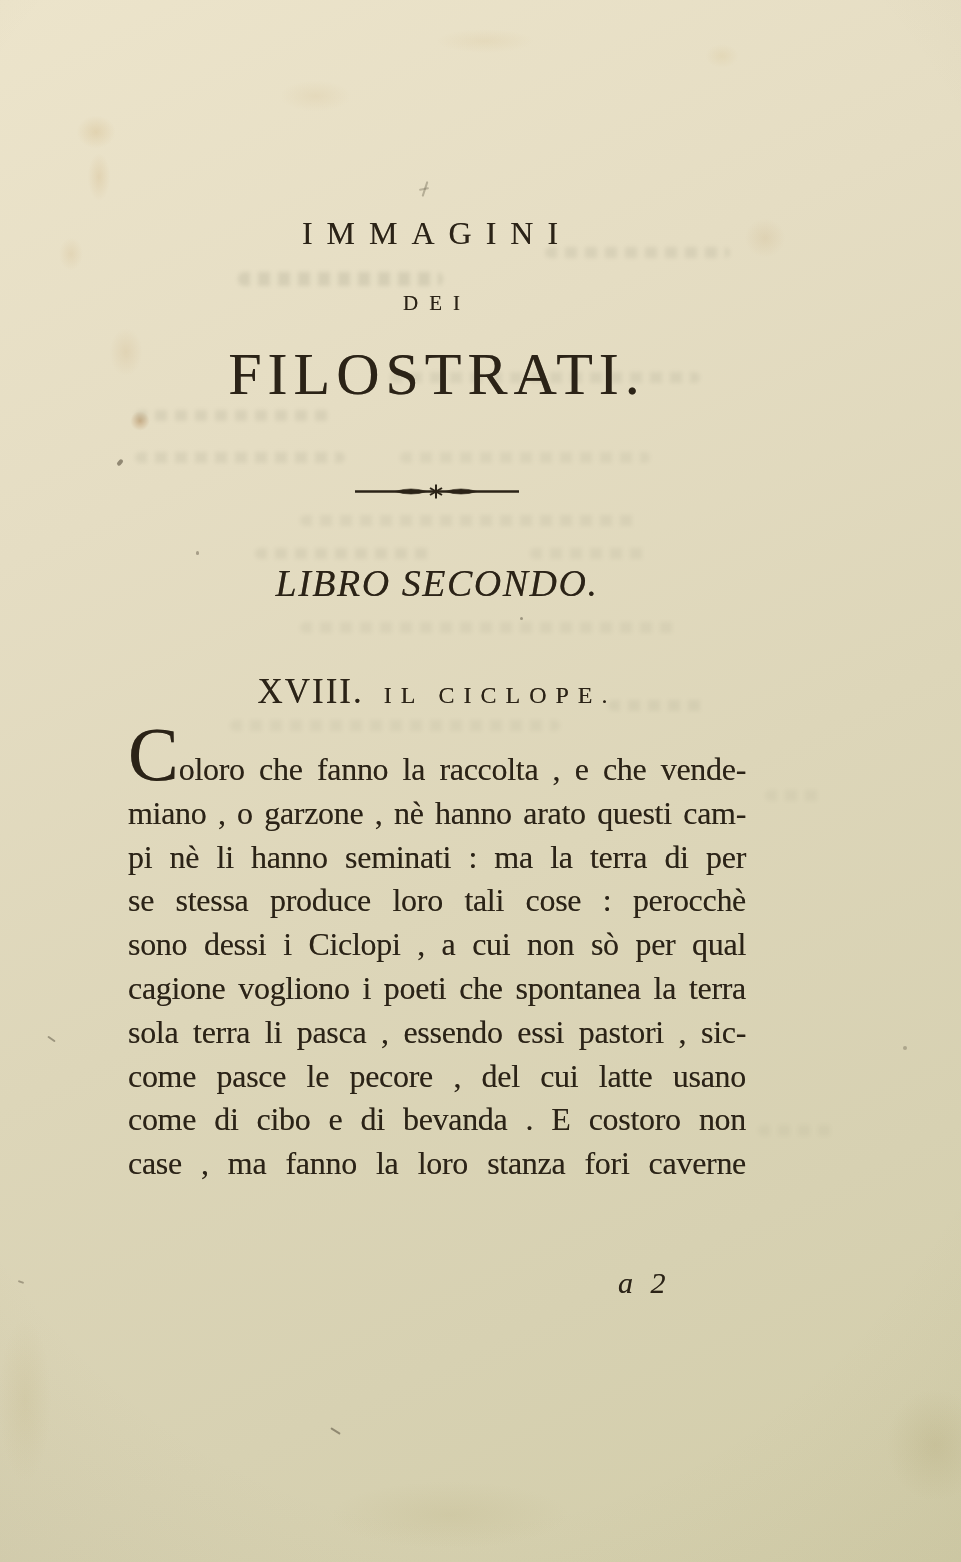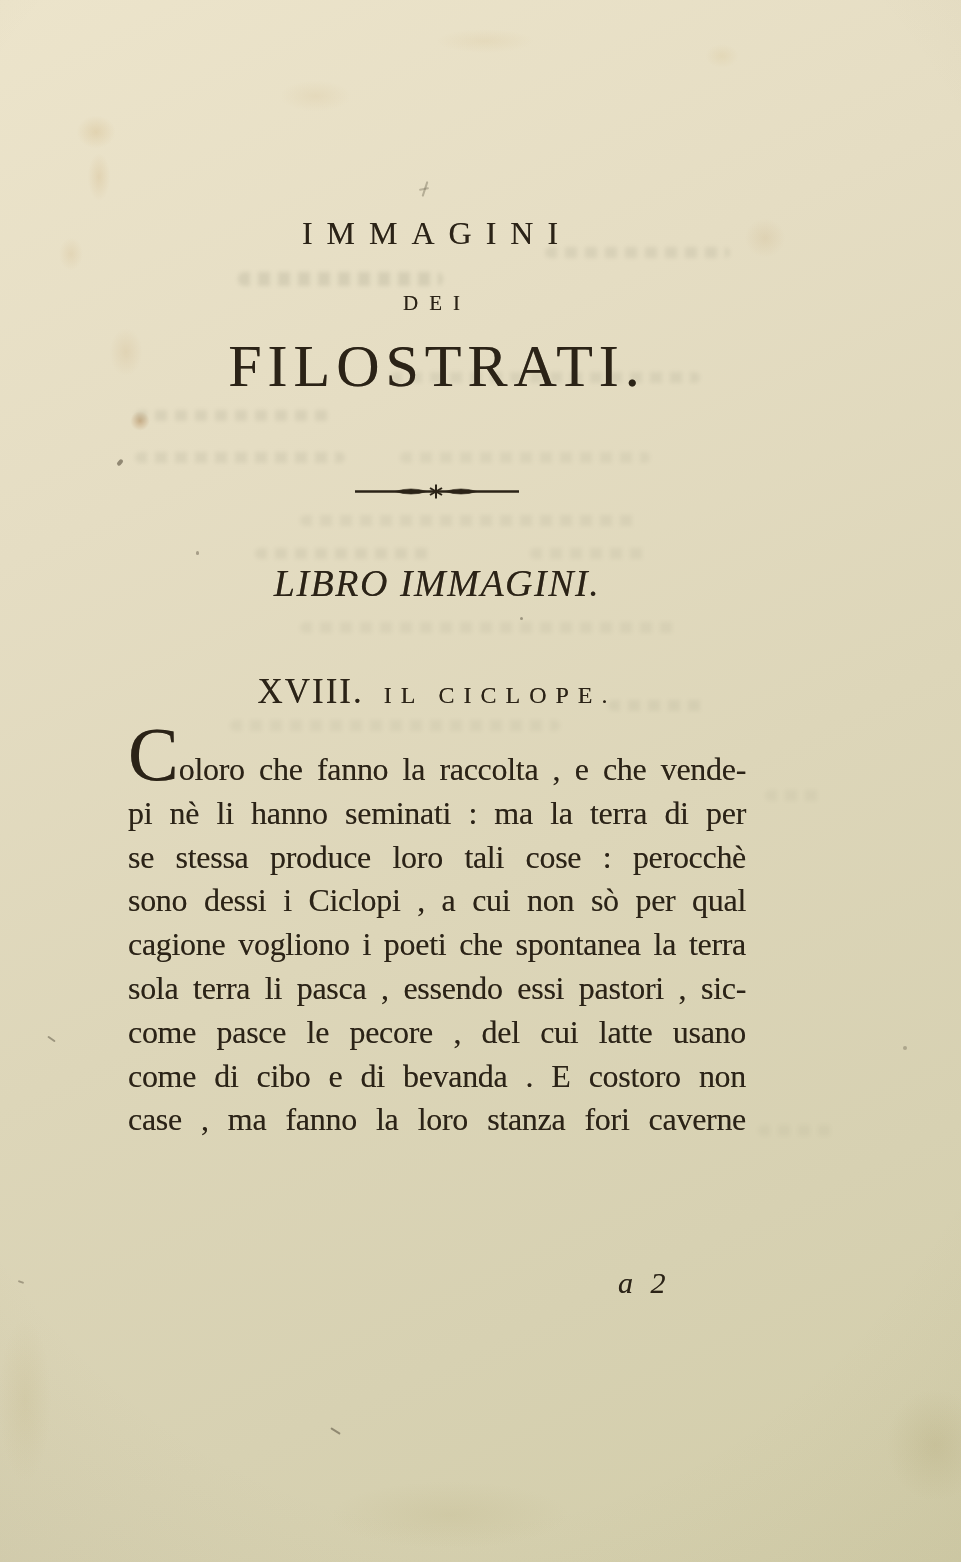--- a/index.html
+++ b/index.html
@@ -9,21 +9,21 @@
     color:#2b2317;
     background:
       radial-gradient(120% 100% at 48% 42%, rgba(0,0,0,0) 55%, rgba(105,95,55,.09) 82%, rgba(92,85,50,.16) 100%),
       linear-gradient(155deg,#ece4cb 0%,#e5ddc3 28%,#ddd6b9 55%,#d7d1b2 78%,#d2cda9 100%);
   }
   .col { position:absolute; left:128px; top:0; width:618px; height:100%; }
   .heading { position:absolute; width:100%; text-align:center; white-space:nowrap;
              text-shadow:0 0 .4px rgba(43,35,23,.55); }
   .t1 { top:215px; font-size:32px; letter-spacing:14px; }
   .t2 { top:291px; font-size:21px; letter-spacing:11px; }
-  .t3 { top:332px; font-size:60px; letter-spacing:6px; }
+  .t3 { top:340px; font-size:60px; letter-spacing:6px; }
   .divider-row { position:absolute; top:482px; width:100%; text-align:center; }
   .libro { top:561px; font-size:38px; font-style:italic; letter-spacing:1.5px; }
   .chap { top:672px; }
   .chap-num { font-size:35px; letter-spacing:2px; }
   .chap-name { font-size:24px; letter-spacing:9px; margin-left:20px; }
   .bodytext { position:absolute; top:748px; left:0; width:618px;
               font-size:32px; line-height:43.8px; letter-spacing:-0.3px;
               text-shadow:0 0 .4px rgba(43,35,23,.5); }
   .bodyline { text-align:justify; text-align-last:justify; }
   .dropcap { font-size:76px; line-height:0; letter-spacing:0; }
@@ -94,28 +94,29 @@
           <path d="M92 9.5 Q108 4.4 124 9.5 Q108 14.6 92 9.5 Z" stroke-width="0.6"></path>
           <g stroke-width="2">
             <line x1="83" y1="2.5" x2="83" y2="16.5"></line>
             <line x1="77" y1="6" x2="89" y2="13"></line>
             <line x1="77" y1="13" x2="89" y2="6"></line>
           </g>
         </g>
       </svg>
     </div>
 
-    <div class="heading libro">LIBRO IMMAGINI.</div>
+    <div class="heading libro">LIBRO SECONDO.</div>
 
     <div class="heading chap">
       <span class="chap-num">XVIII.</span><span class="chap-name">IL CICLOPE.</span>
     </div>
 
     <div class="bodytext">
       <div class="bodyline"><span class="dropcap">C</span><span>oloro che fanno la raccolta , e che vende-</span></div>
+      <div class="bodyline">miano , o garzone , nè hanno arato questi cam-</div>
       <div class="bodyline">pi nè li hanno seminati : ma la terra di per</div>
       <div class="bodyline">se stessa produce loro tali cose : perocchè</div>
       <div class="bodyline">sono dessi i Ciclopi , a cui non sò per qual</div>
       <div class="bodyline">cagione vogliono i poeti che spontanea la terra</div>
       <div class="bodyline">sola terra li pasca , essendo essi pastori , sic-</div>
       <div class="bodyline">come pasce le pecore , del cui latte usano</div>
       <div class="bodyline">come di cibo e di bevanda . E costoro non</div>
       <div class="bodyline">case , ma fanno la loro stanza fori caverne</div>
     </div>
   </div>

